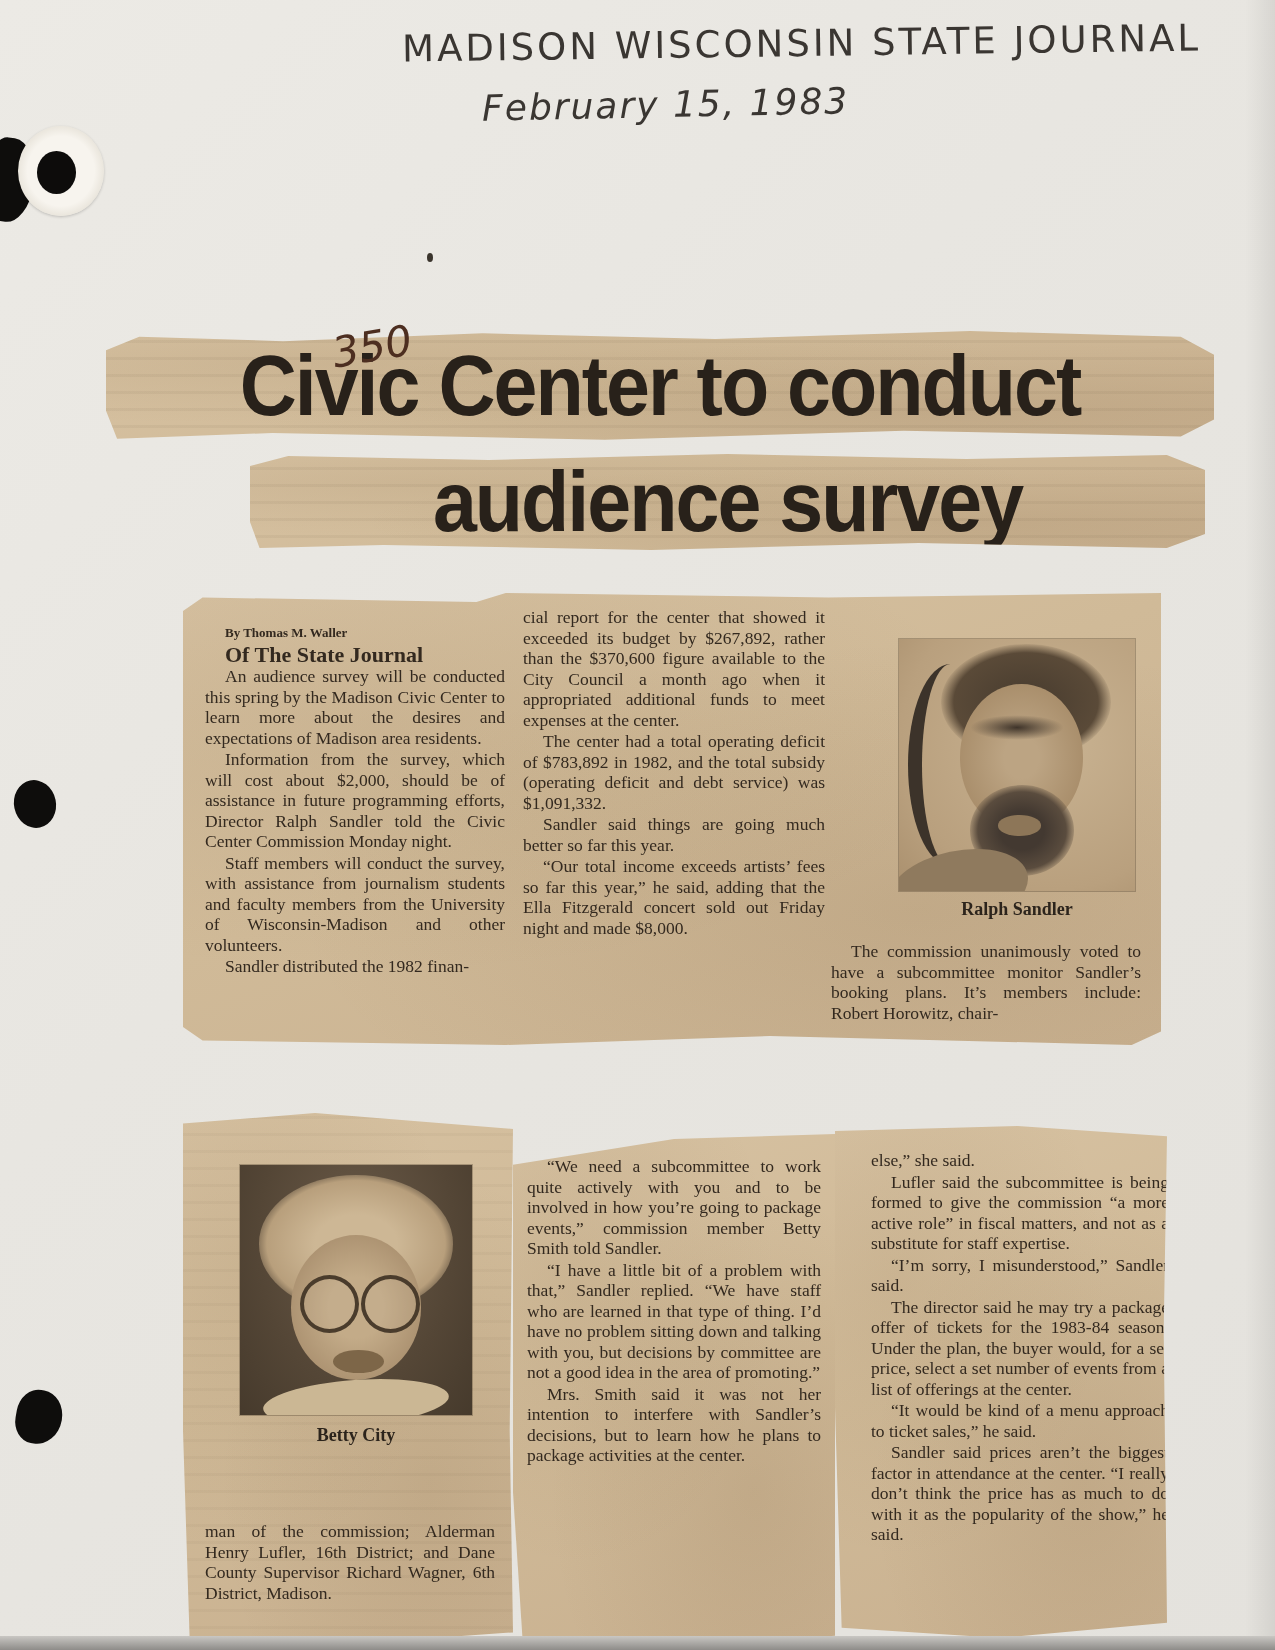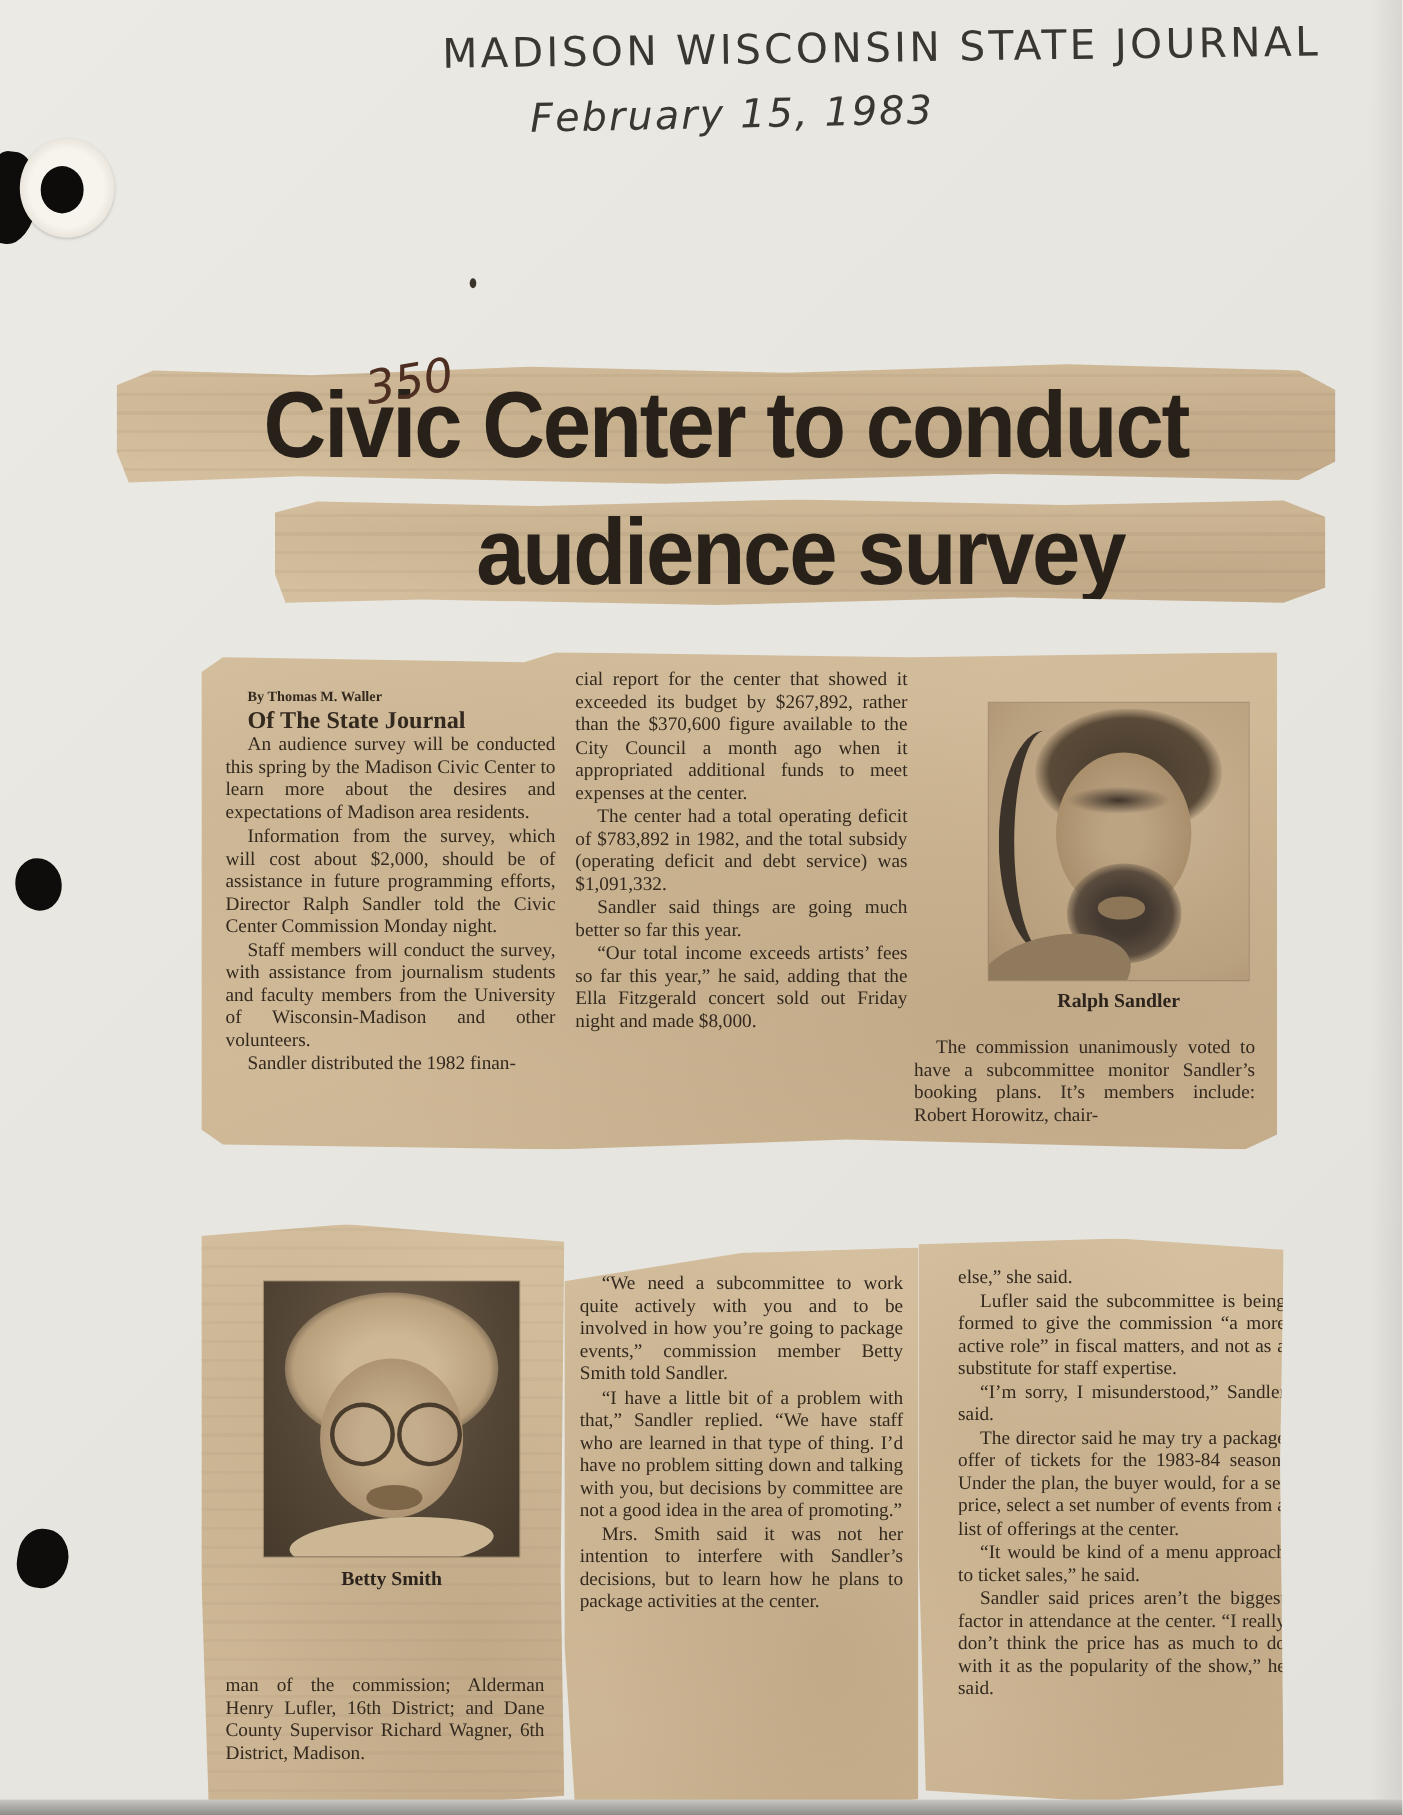--- a/index.html
+++ b/index.html
@@ -148,21 +148,21 @@
     <div class="ghost" style="opacity:0.07"></div>
     <div class="photo" style="left:57px;top:52px;width:232px;height:250px;background:#55483a;">
       <div class="betty-bg"></div>
       <div class="blob betty-hair"></div>
       <div class="blob betty-face"></div>
       <div class="blob betty-glass-l"></div>
       <div class="blob betty-glass-r"></div>
       <div class="blob betty-smile"></div>
       <div class="blob betty-collar"></div>
     </div>
-    <div class="caption" style="left:37px;top:312px;width:272px;">Betty Smith</div>
+    <div class="caption" style="left:37px;top:312px;width:272px;">Betty City</div>
     <div class="col" style="left:22px;top:408px;width:290px;">
       <p class="cont">man of the commission; Alderman Henry Lufler, 16th District; and Dane County Supervisor Richard Wagner, 6th District, Madison.</p>
     </div>
   </div>
 
   <div class="clip" style="left:513px;top:1134px;width:322px;height:512px;
        clip-path:polygon(0% 6%,50% 1%,100% 0%,100% 98%,60% 100%,3% 99%,0% 70%);">
     <div class="col" style="left:14px;top:22px;width:294px;">
       <p>“We need a subcommittee to work quite actively with you and to be involved in how you’re going to package events,” commission member Betty Smith told Sandler.</p>
       <p>“I have a little bit of a problem with that,” Sandler replied. “We have staff who are learned in that type of thing. I’d have no problem sitting down and talking with you, but decisions by committee are not a good idea in the area of promoting.”</p>

